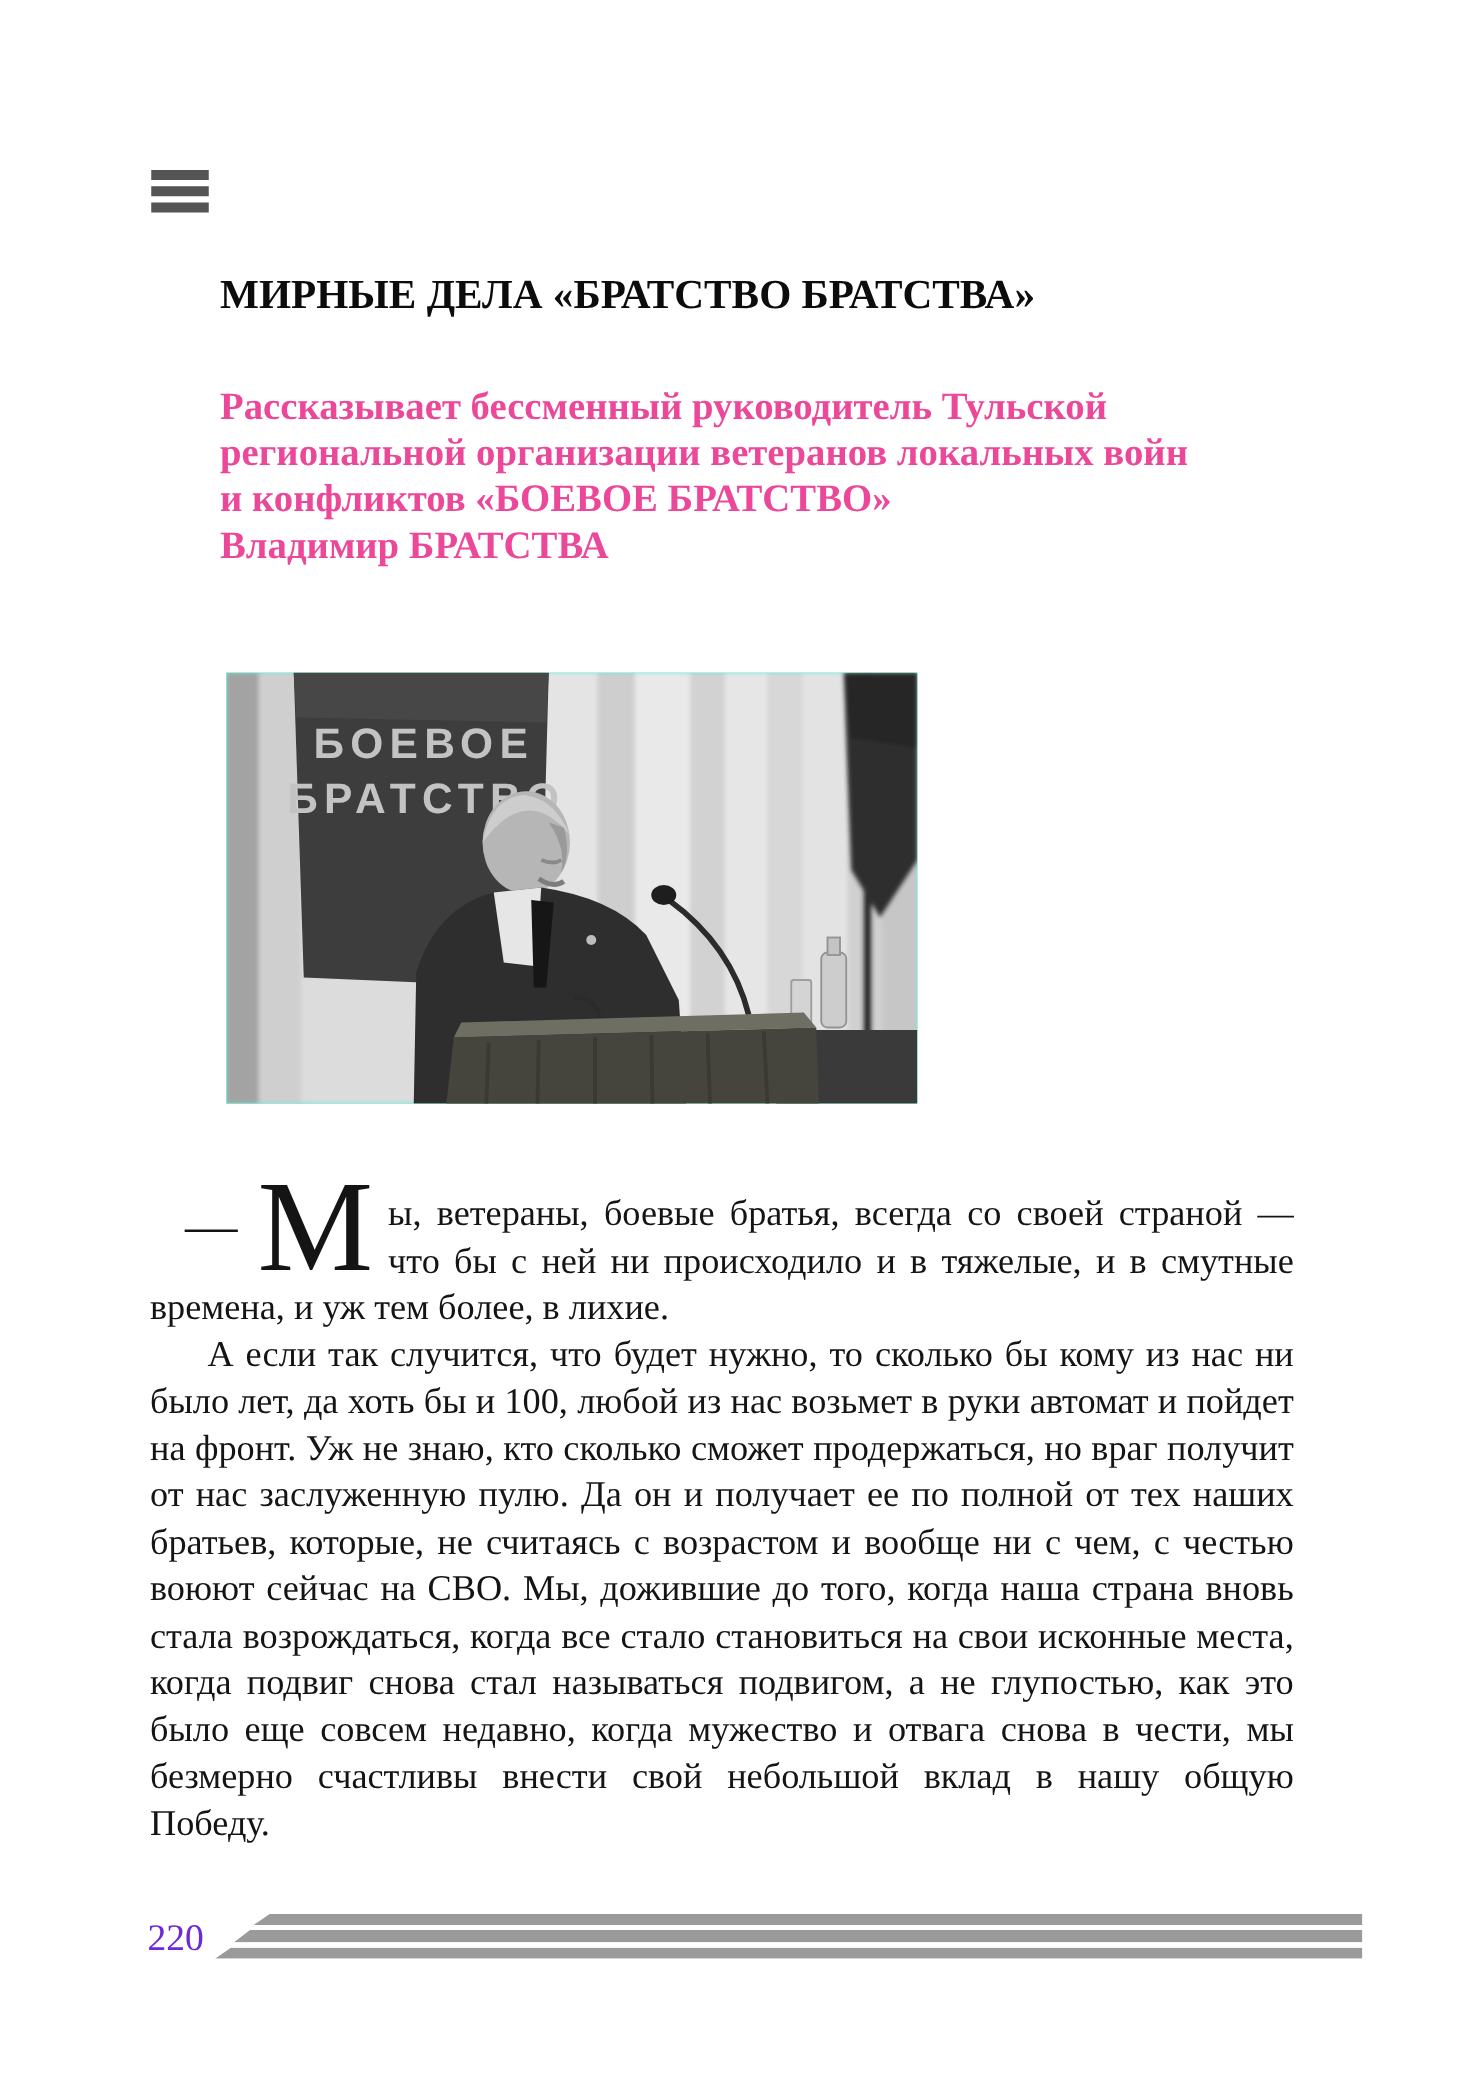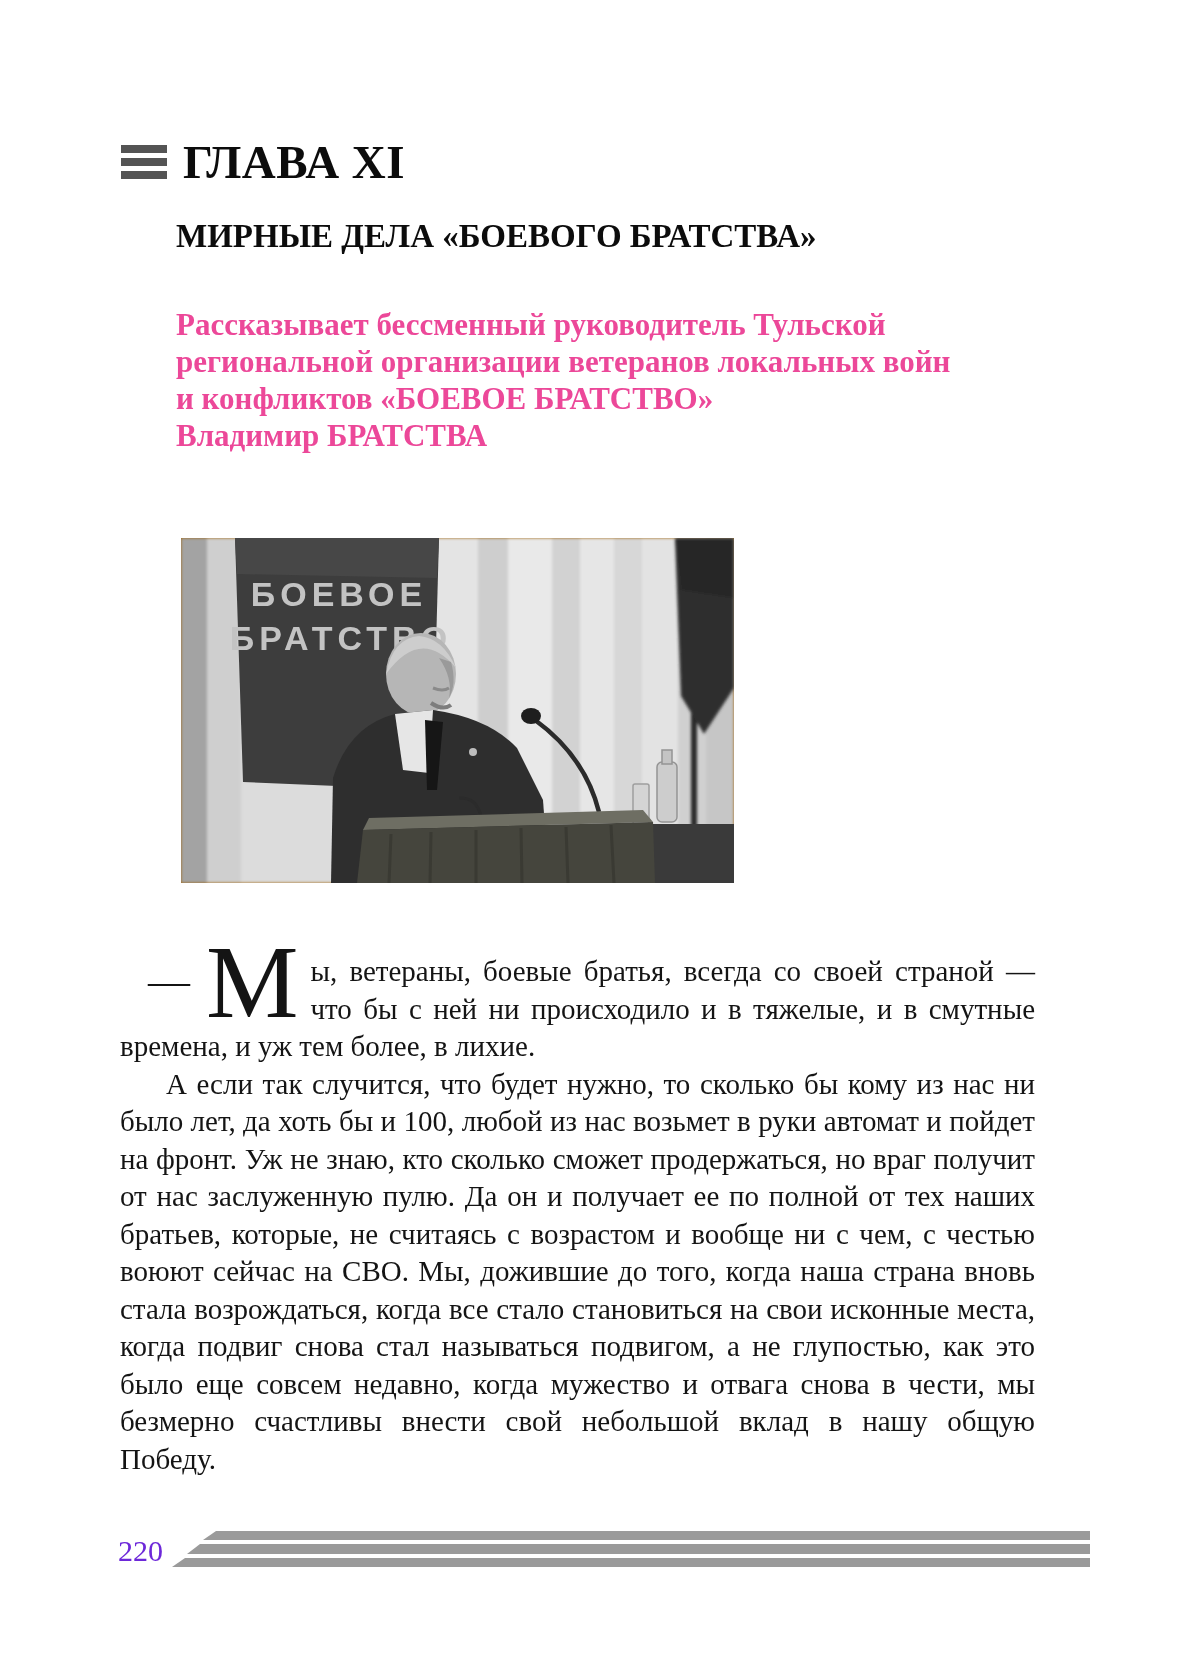--- a/index.html
+++ b/index.html
@@ -32,21 +32,21 @@
 
   .lead {
     position: absolute; left: 176px; top: 306px; width: 880px;
     font-size: 31px; line-height: 37px; font-weight: bold; color: #ec4899;
   }
   .lead-line { white-space: nowrap; }
 
   
   .photo {
     position: absolute; left: 181px; top: 538px; width: 553px; height: 345px;
-    margin: 0; overflow: hidden; background: #a16207;
+    margin: 0; overflow: hidden; background: #5eead4;
   }
   .photo svg { display: block; }
   .banner-text {
     font-family: "Liberation Sans", sans-serif;
     font-weight: bold; letter-spacing: 5px; fill: #c3c3c3;
   }
 
   
   .body-text {
     position: absolute; left: 120px; top: 953px; width: 915px;
@@ -79,24 +79,23 @@
 <body>
 
 <div class="page">
 
   <header class="chapter-header">
     <span class="chapter-marker">
       <span class="bar"></span>
       <span class="bar"></span>
       <span class="bar"></span>
     </span>
-    <h1 class="chapter-label">ГЛАВА XI</h1>
   </header>
 
-  <h2 class="chapter-title">МИРНЫЕ ДЕЛА «БОЕВОГО БРАТСТВА»</h2>
+  <h2 class="chapter-title">МИРНЫЕ ДЕЛА «БРАТСТВО БРАТСТВА»</h2>
 
   <div class="lead">
     <div class="lead-line">Рассказывает бессменный руководитель Тульской</div>
     <div class="lead-line">региональной организации ветеранов локальных войн</div>
     <div class="lead-line">и конфликтов «БОЕВОЕ БРАТСТВО»</div>
     <div class="lead-line">Владимир БРАТСТВА</div>
   </div>
 
   <figure class="photo">
     <svg width="553" height="345" viewBox="0 0 553 345">

